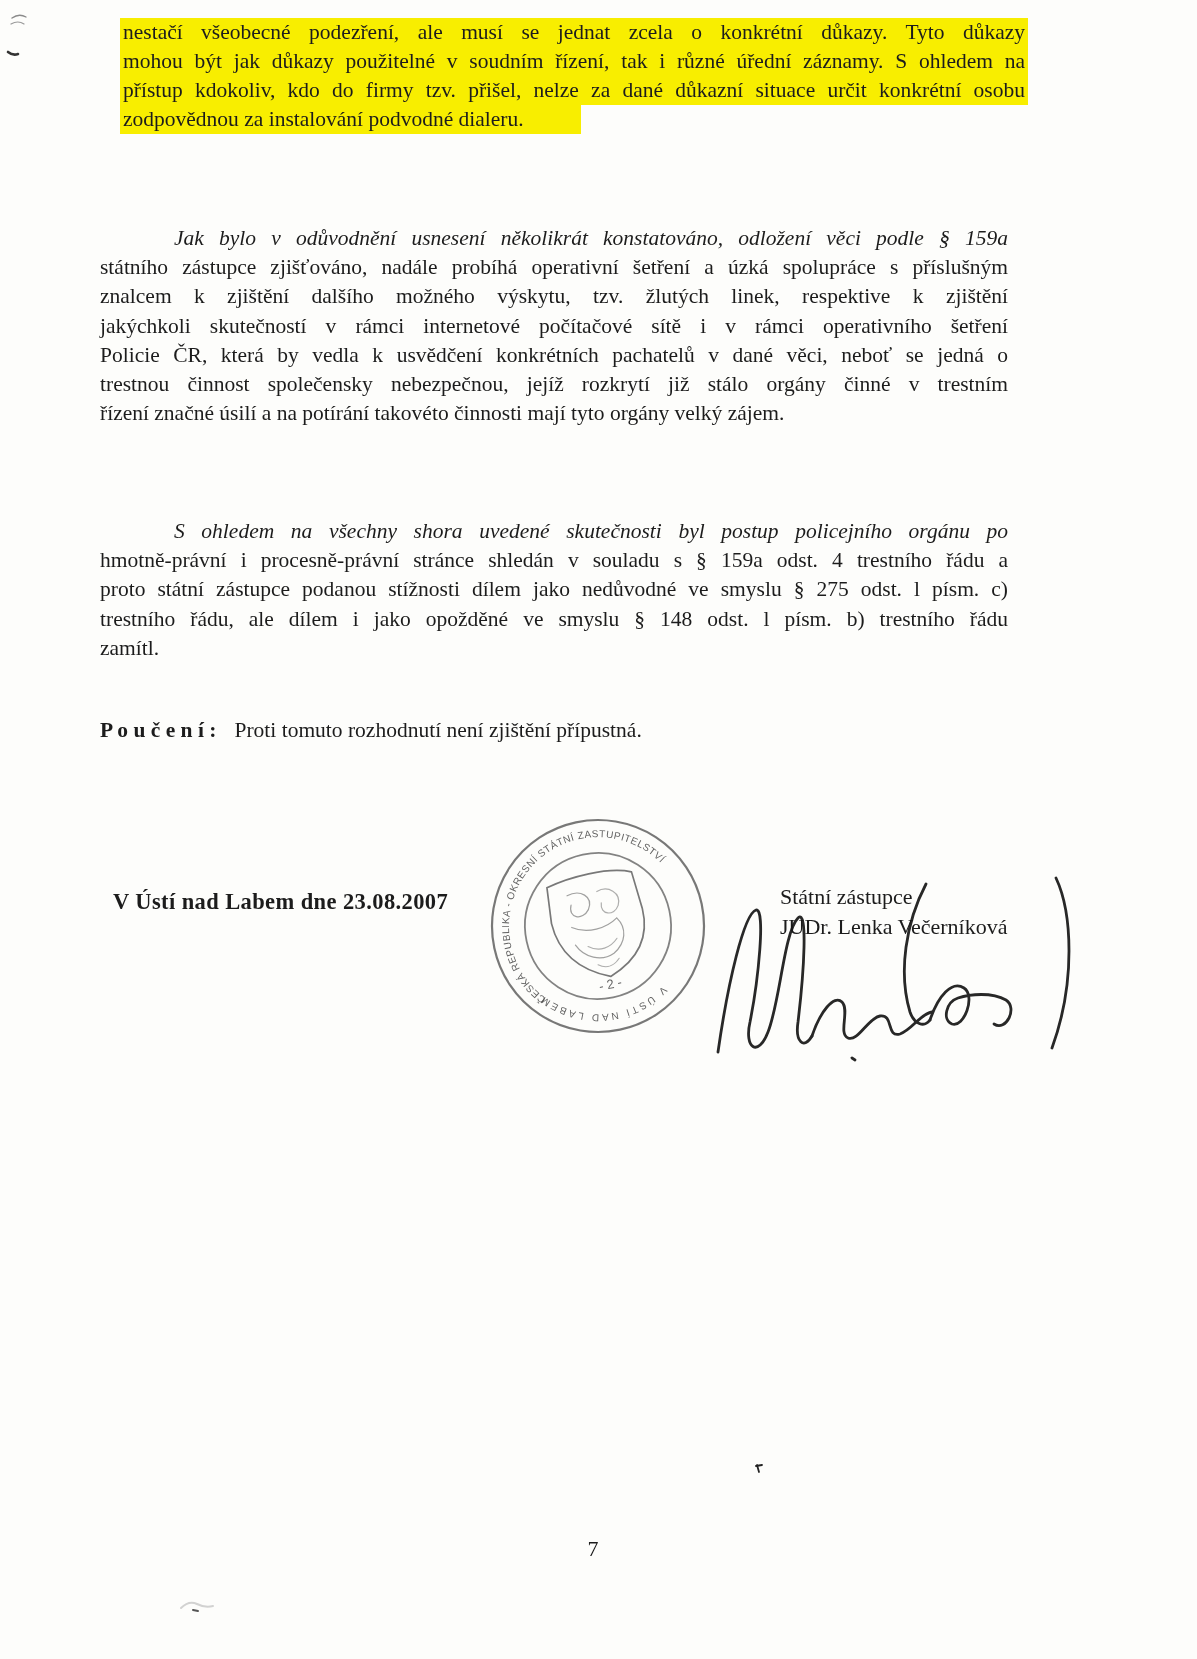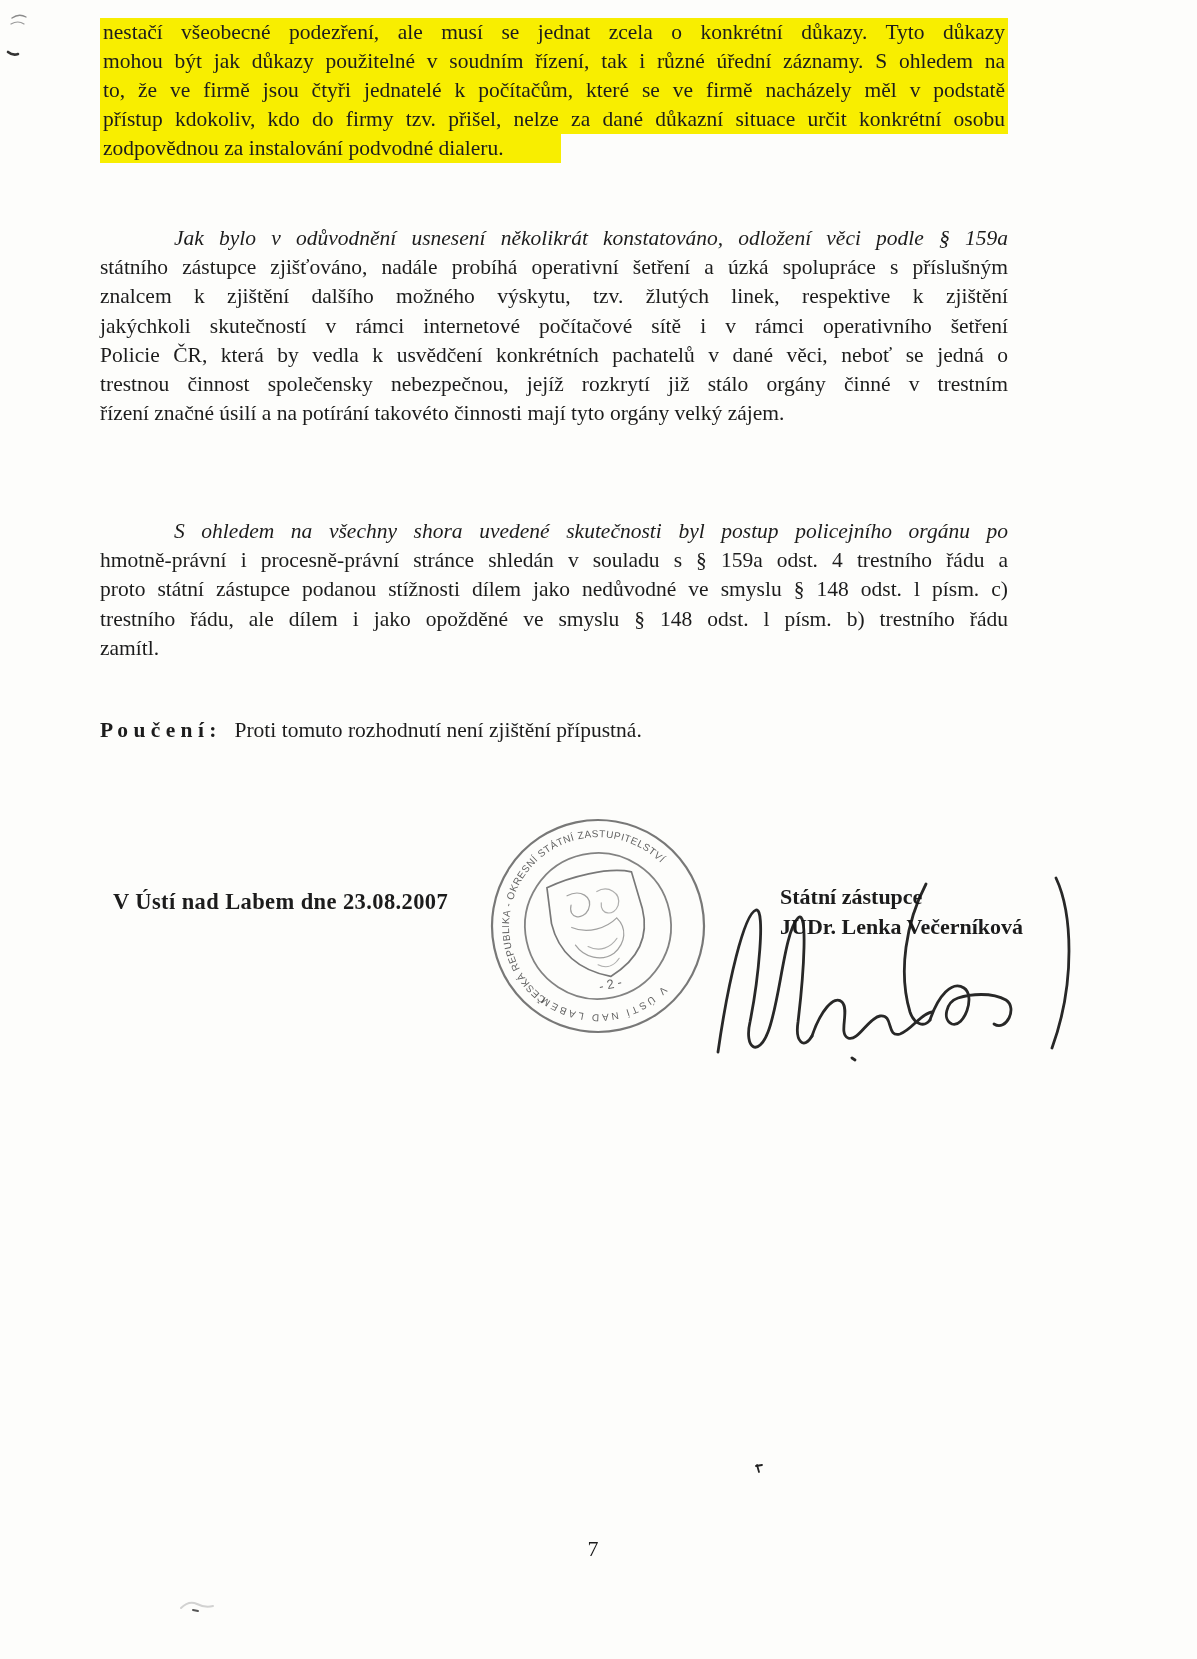--- a/index.html
+++ b/index.html
@@ -8,72 +8,71 @@
     background: #fdfdfb; overflow: hidden;
     font-family: "Liberation Serif", serif; color: #1c1c1c;
   }
   .para {
     position: absolute; left: 100px; width: 908px;
     font-size: 21.5px; line-height: 29.2px;
   }
   .line { text-align: justify; text-align-last: justify; white-space: normal; }
   .line.last { text-align-last: left; }
   .indent-first .line:first-child { text-indent: 74px; font-style: italic; }
-  .hl { line-height: 28.9px; }
+  .hl { line-height: 28.9px; margin-left: 20px; }
   .hl .line { background: var(--hl, #f8ee00); padding: 0 3px; }
   .hl .line.last { width: max-content; padding-right: 57px; }
   .pouceni {
     position: absolute; left: 100px; top: 718px; width: 908px;
     font-size: 21.5px;
   }
   .pouceni .label { font-weight: bold; margin-right: 18px; }
   .pouceni .bold { font-weight: normal; }
   .date-line {
     position: absolute; left: 113px; top: 889px;
     font-size: 22.5px; font-weight: bold; letter-spacing: 0.4px;
   }
   .signatory {
     position: absolute; left: 780px; top: 882px;
-    font-size: 22px; font-weight: bold; line-height: 29.5px;
+    font-size: 22px; font-weight: normal; line-height: 29.5px;
   }
   .stamp-svg { position: absolute; left: 482px; top: 810px; }
   .sig-svg { position: absolute; left: 700px; top: 862px; }
   .page-number {
     position: absolute; left: 0; top: 1536px; width: 1186px;
     text-align: center; font-size: 22px;
   }
   .artifact { position: absolute; }
 </style>
 </head>
 <body>
 
 <div class="page">
 
   <div class="para hl" style="top:18px">
       <div class="line">nestačí všeobecné podezření, ale musí se jednat zcela o konkrétní důkazy. Tyto důkazy</div>
       <div class="line">mohou být jak důkazy použitelné v soudním řízení, tak i různé úřední záznamy. S ohledem na</div>
-      <div class="line">to, že ve firmě jsou čtyři jednatelé k počítačům, které se ve firmě nacházely měl v podstatě</div>
       <div class="line">přístup kdokoliv, kdo do firmy tzv. přišel, nelze za dané důkazní situace určit konkrétní osobu</div>
       <div class="line last">zodpovědnou za instalování podvodné dialeru.</div>
     </div>
 
   <div class="para indent-first" style="top:224px">
       <div class="line">Jak bylo v odůvodnění usnesení několikrát konstatováno, odložení věci podle § 159a</div>
       <div class="line">státního zástupce zjišťováno, nadále probíhá operativní šetření a úzká spolupráce s příslušným</div>
       <div class="line">znalcem k zjištění dalšího možného výskytu, tzv. žlutých linek, respektive k zjištění</div>
       <div class="line">jakýchkoli skutečností v rámci internetové počítačové sítě i v rámci operativního šetření</div>
       <div class="line">Policie ČR, která by vedla k usvědčení konkrétních pachatelů v dané věci, neboť se jedná o</div>
       <div class="line">trestnou činnost společensky nebezpečnou, jejíž rozkrytí již stálo orgány činné v trestním</div>
       <div class="line last">řízení značné úsilí a na potírání takovéto činnosti mají tyto orgány velký zájem.</div>
     </div>
 
   <div class="para indent-first" style="top:517px">
       <div class="line">S ohledem  na všechny shora uvedené skutečnosti byl postup policejního orgánu po</div>
       <div class="line">hmotně-právní i procesně-právní stránce shledán v souladu s § 159a odst. 4 trestního řádu a</div>
-      <div class="line">proto státní zástupce podanou stížnosti dílem jako nedůvodné ve smyslu § 148 odst. l písm. c)</div>
+      <div class="line">proto státní zástupce podanou stížnosti dílem jako nedůvodné ve smyslu § 275 odst. l písm. c)</div>
       <div class="line">trestního řádu, ale dílem i jako opožděné ve smyslu § 148 odst. l písm. b) trestního řádu</div>
       <div class="line last">zamítl.</div>
     </div>
 
   <div class="pouceni">
     <span class="label">P o u č e n í :</span><span>Proti tomuto rozhodnutí </span><span class="bold">není</span><span> zjištění přípustná.</span>
   </div>
 
   <div class="date-line">V Ústí nad Labem dne 23.08.2007</div>
 

